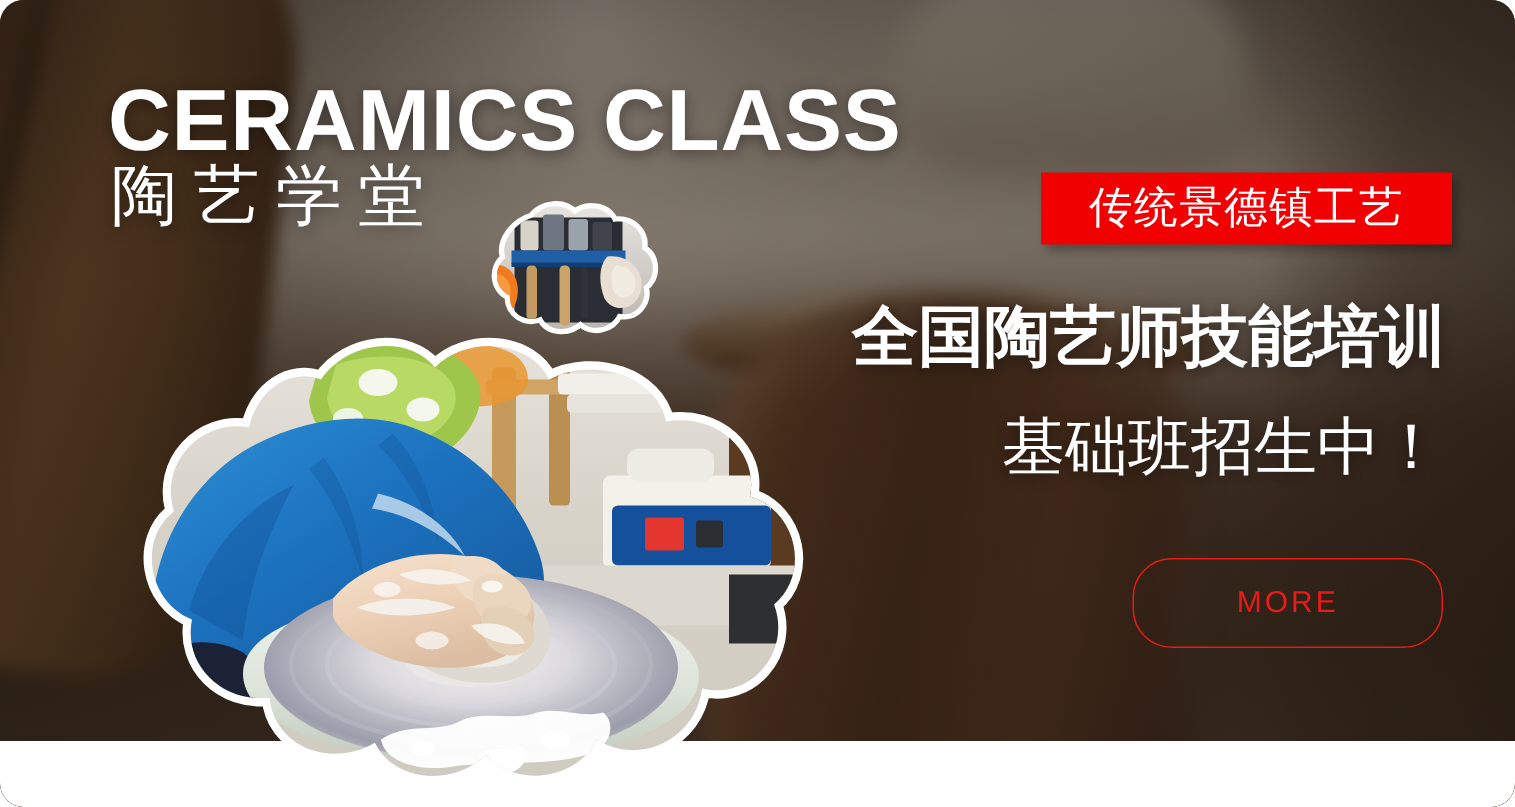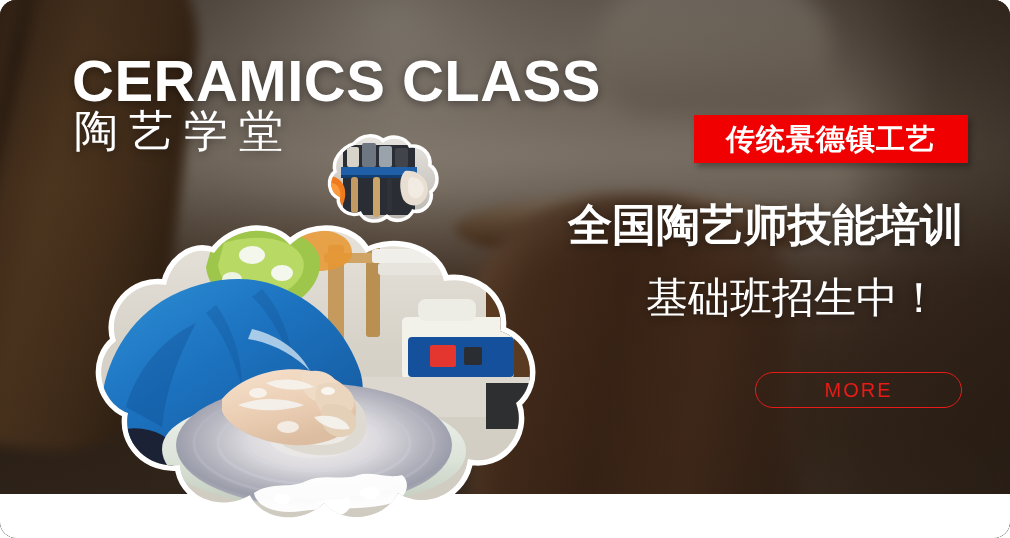--- a/index.html
+++ b/index.html
@@ -172,60 +172,60 @@
     background: #f00000;
     display: flex;
     align-items: center;
     justify-content: center;
     z-index: 5;
     box-shadow: 3px 4px 6px rgba(0,0,0,0.30);
   }
   .badge-text {
     color: #ffffff;
     font-size: 29px;
-    font-weight: bold;
+    font-weight: normal;
     letter-spacing: 1px;
     line-height: 1;
     white-space: nowrap;
   }
   .headline-1 {
     position: absolute;
     left: 568px;
     top: 200px;
     width: 394px;
     color: #ffffff;
     font-size: 44px;
     font-weight: bold;
     letter-spacing: 0px;
     line-height: 1.12;
     white-space: nowrap;
     text-shadow: 0 2px 9px rgba(0,0,0,0.45);
     z-index: 5;
   }
   .headline-2 {
     position: absolute;
-    left: 596px;
+    left: 568px;
     top: 274px;
     width: 394px;
-    text-align: center;
+    text-align: right;
     color: #ffffff;
     font-size: 42px;
     font-weight: 300;
     letter-spacing: 0px;
     line-height: 1.12;
     white-space: nowrap;
     text-shadow: 0 2px 9px rgba(0,0,0,0.45);
     z-index: 5;
   }
   .more-btn {
     position: absolute;
     left: 755px;
     top: 372px;
     width: 207px;
-    height: 36px;
+    height: 60px;
     border: 1.6px solid #e81b18;
     border-radius: 26px;
     background: transparent;
     display: flex;
     align-items: center;
     justify-content: center;
     cursor: pointer;
     z-index: 5;
     padding: 0;
   }

